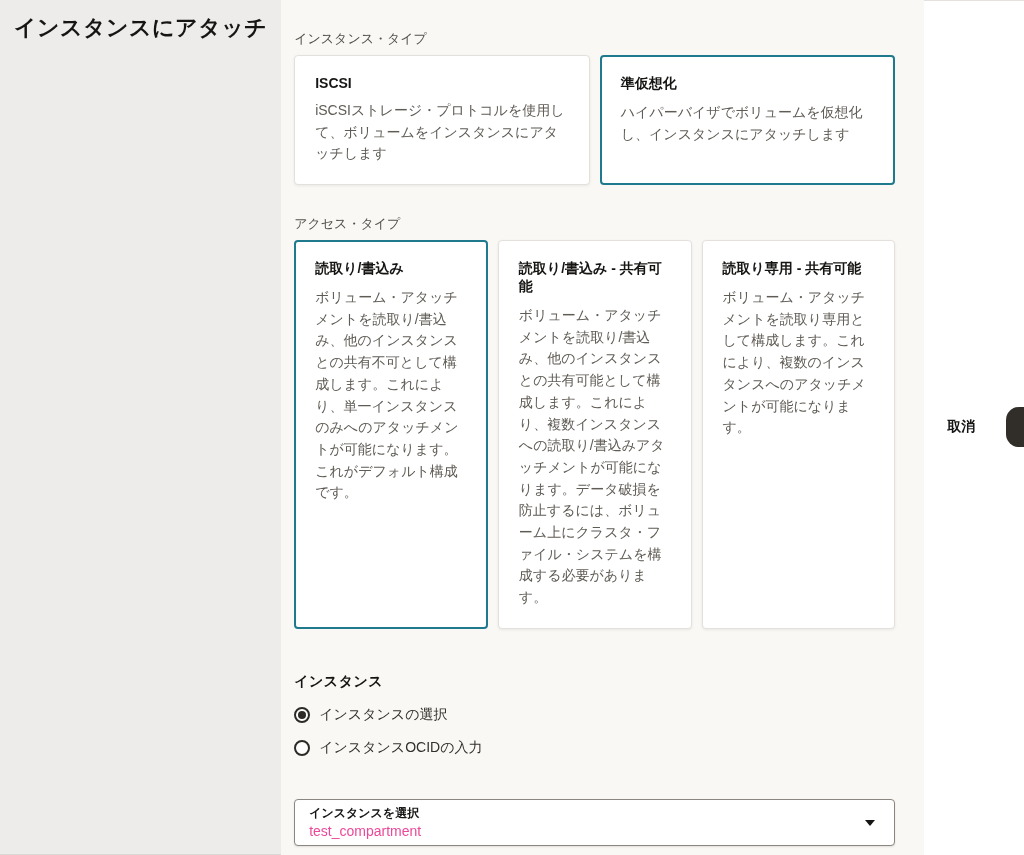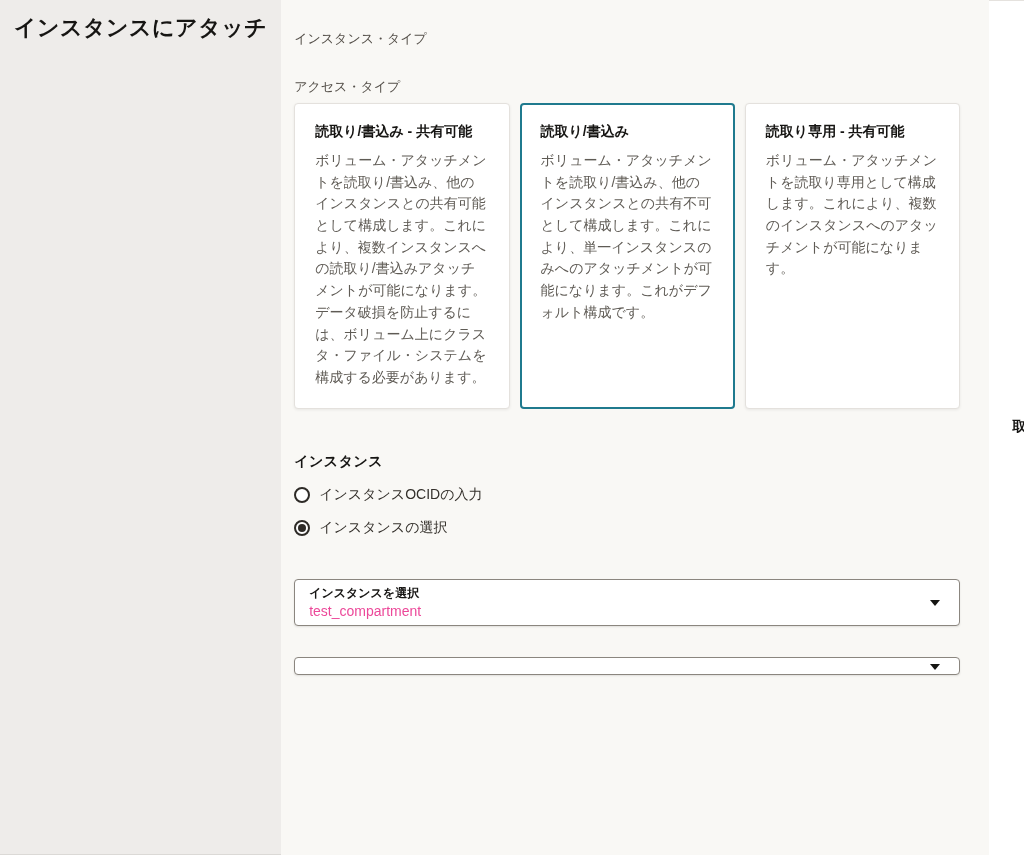--- a/index.html
+++ b/index.html
@@ -24,21 +24,21 @@
   .row-attachment .card { min-height:114px; }
   .row-access .card { min-height:217px; }
 
   .section-heading { margin-top:44px; font-size:14px; font-weight:bold; color:#161513; letter-spacing:0.5px; }
 
   .radio-row { display:flex; align-items:center; gap:9px; margin-top:15px; cursor:pointer; }
   .radio { width:16px; height:16px; border:2px solid #2e2b27; border-radius:50%; position:relative; flex:0 0 auto; background:#fff; }
   .radio.checked::after { content:""; position:absolute; left:2px; top:2px; right:2px; bottom:2px; background:#2e2b27; border-radius:50%; }
   .radio-label { font-size:14px; color:#34302b; }
 
-  .select { position:relative; width:666px; background:#ffffff; border:1px solid #8b867f;
+  .select { position:relative; width:601px; background:#ffffff; border:1px solid #8b867f;
             border-radius:4px; box-shadow:0 1px 2px rgba(0,0,0,0.10); cursor:pointer; }
   .select-compartment { margin-top:42px; padding:5px 44px 6px 14px; }
   .select-small-label { font-size:12px; font-weight:bold; color:#161513; }
   .select-value { font-size:14px; color:#ec4899; margin-top:1px; }
   .select-instance { margin-top:31px; padding:8px 44px 8px 14px; }
   .select-instance .select-value { margin-top:0; }
   .caret { position:absolute; right:19px; top:50%; margin-top:-2px; width:0; height:0;
            border-left:5px solid transparent; border-right:5px solid transparent; border-top:6px solid #161513; }
 
   
@@ -54,46 +54,56 @@
 
 <div class="app">
 
   <div class="header">
     <div class="page-title">インスタンスにアタッチ</div>
   </div>
 
   <div class="content">
 
     <div class="field-label">インスタンス・タイプ</div>
+    <div class="card-row row-attachment">
+      <div class="card">
+        <div class="card-title">ISCSI</div>
+        <div class="card-desc">iSCSIストレージ・プロトコルを使用して、ボリュームをインスタンスにアタッチします</div>
+      </div>
+      <div class="card selected">
+        <div class="card-title">準仮想化</div>
+        <div class="card-desc">ハイパーバイザでボリュームを仮想化し、インスタンスにアタッチします</div>
+      </div>
+    </div>
 
     <div class="field-label">アクセス・タイプ</div>
     <div class="card-row row-access">
+      <div class="card selected">
+        <div class="card-title">読取り/書込み</div>
+        <div class="card-desc">ボリューム・アタッチメントを読取り/書込み、他のインスタンスとの共有不可として構成します。これにより、単一インスタンスのみへのアタッチメントが可能になります。これがデフォルト構成です。</div>
+      </div>
       <div class="card">
         <div class="card-title">読取り/書込み - 共有可能</div>
         <div class="card-desc">ボリューム・アタッチメントを読取り/書込み、他のインスタンスとの共有可能として構成します。これにより、複数インスタンスへの読取り/書込みアタッチメントが可能になります。データ破損を防止するには、ボリューム上にクラスタ・ファイル・システムを構成する必要があります。</div>
-      </div>
-      <div class="card selected">
-        <div class="card-title">読取り/書込み</div>
-        <div class="card-desc">ボリューム・アタッチメントを読取り/書込み、他のインスタンスとの共有不可として構成します。これにより、単一インスタンスのみへのアタッチメントが可能になります。これがデフォルト構成です。</div>
       </div>
       <div class="card">
         <div class="card-title">読取り専用 - 共有可能</div>
         <div class="card-desc">ボリューム・アタッチメントを読取り専用として構成します。これにより、複数のインスタンスへのアタッチメントが可能になります。</div>
       </div>
     </div>
 
     <div class="section-heading">インスタンス</div>
 
     <div class="radio-row">
+      <span class="radio checked"></span>
+      <span class="radio-label">インスタンスの選択</span>
+    </div>
+    <div class="radio-row">
       <span class="radio"></span>
       <span class="radio-label">インスタンスOCIDの入力</span>
-    </div>
-    <div class="radio-row">
-      <span class="radio checked"></span>
-      <span class="radio-label">インスタンスの選択</span>
     </div>
 
     <div class="select select-compartment">
       <div class="select-small-label">インスタンスを選択</div>
       <div class="select-value">test_compartment</div>
       <span class="caret"></span>
     </div>
 
     <div class="select select-instance">
       <span class="caret"></span>

